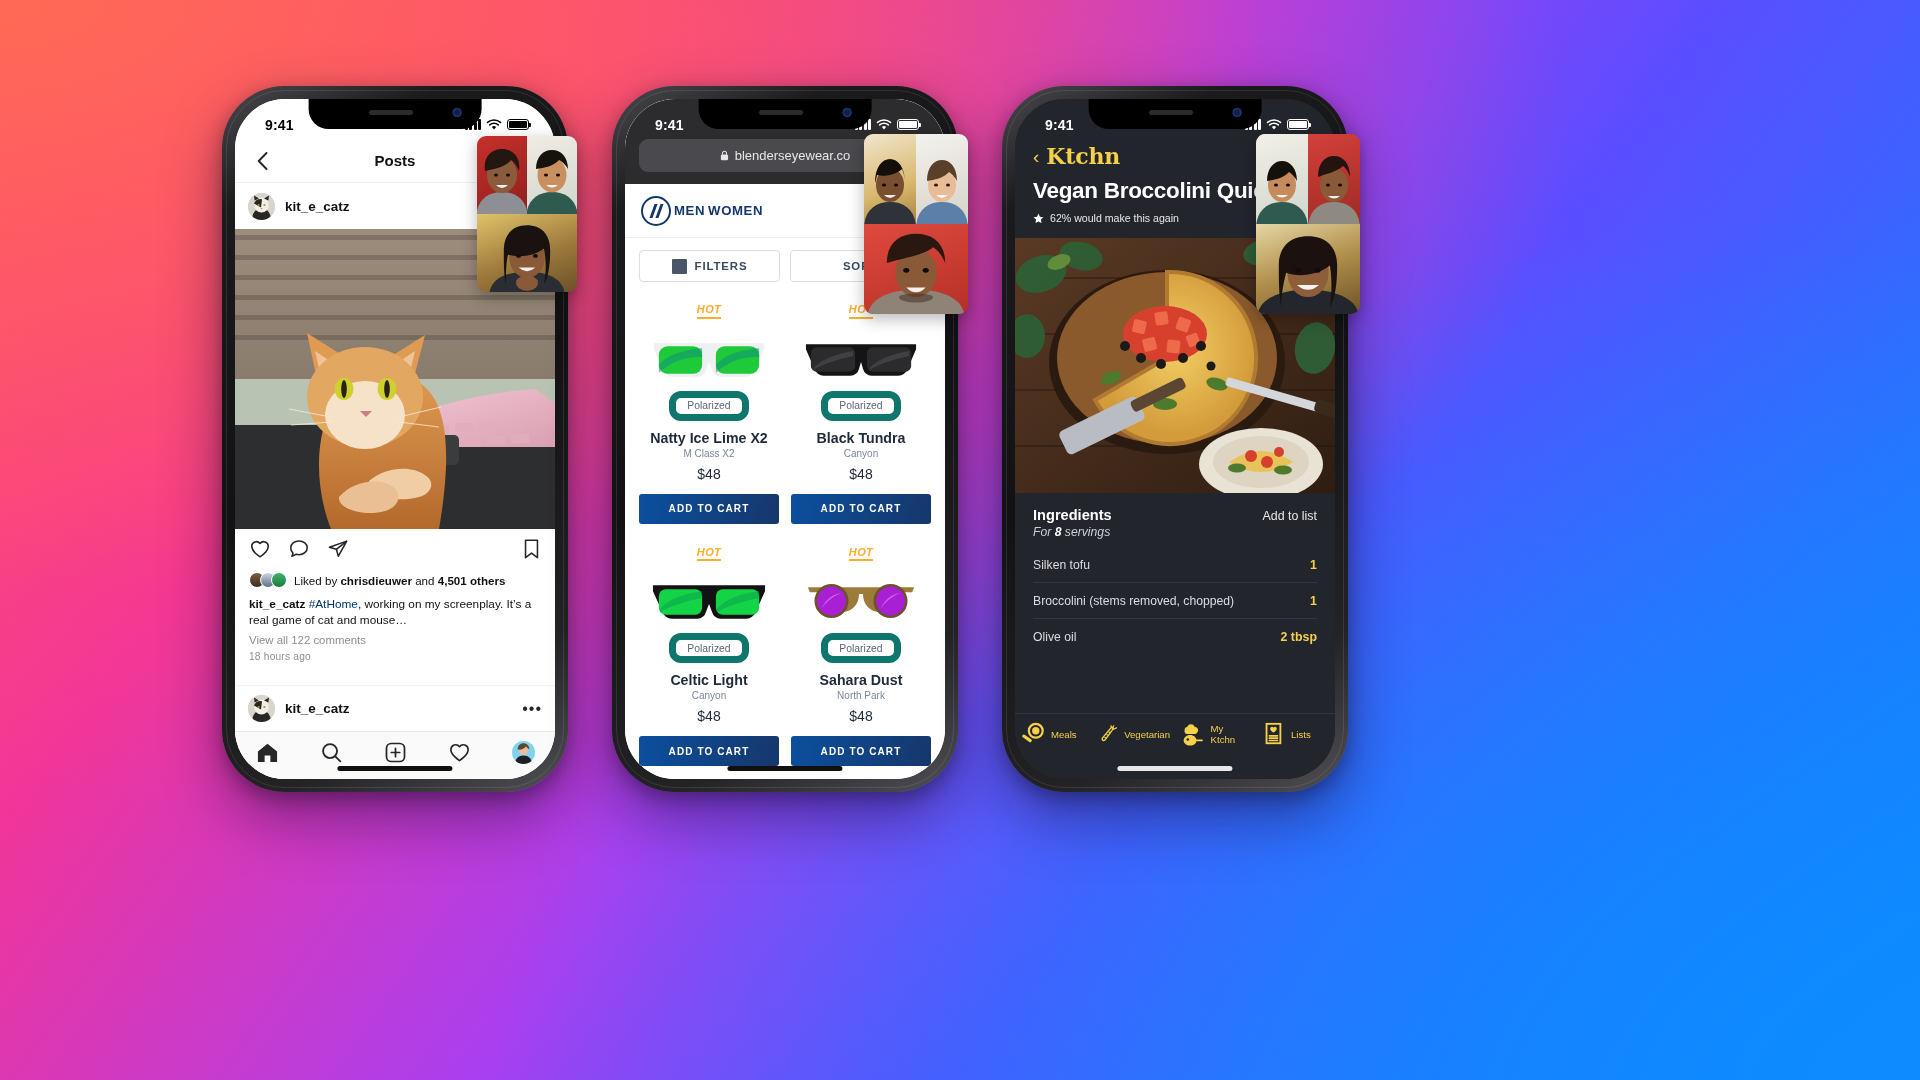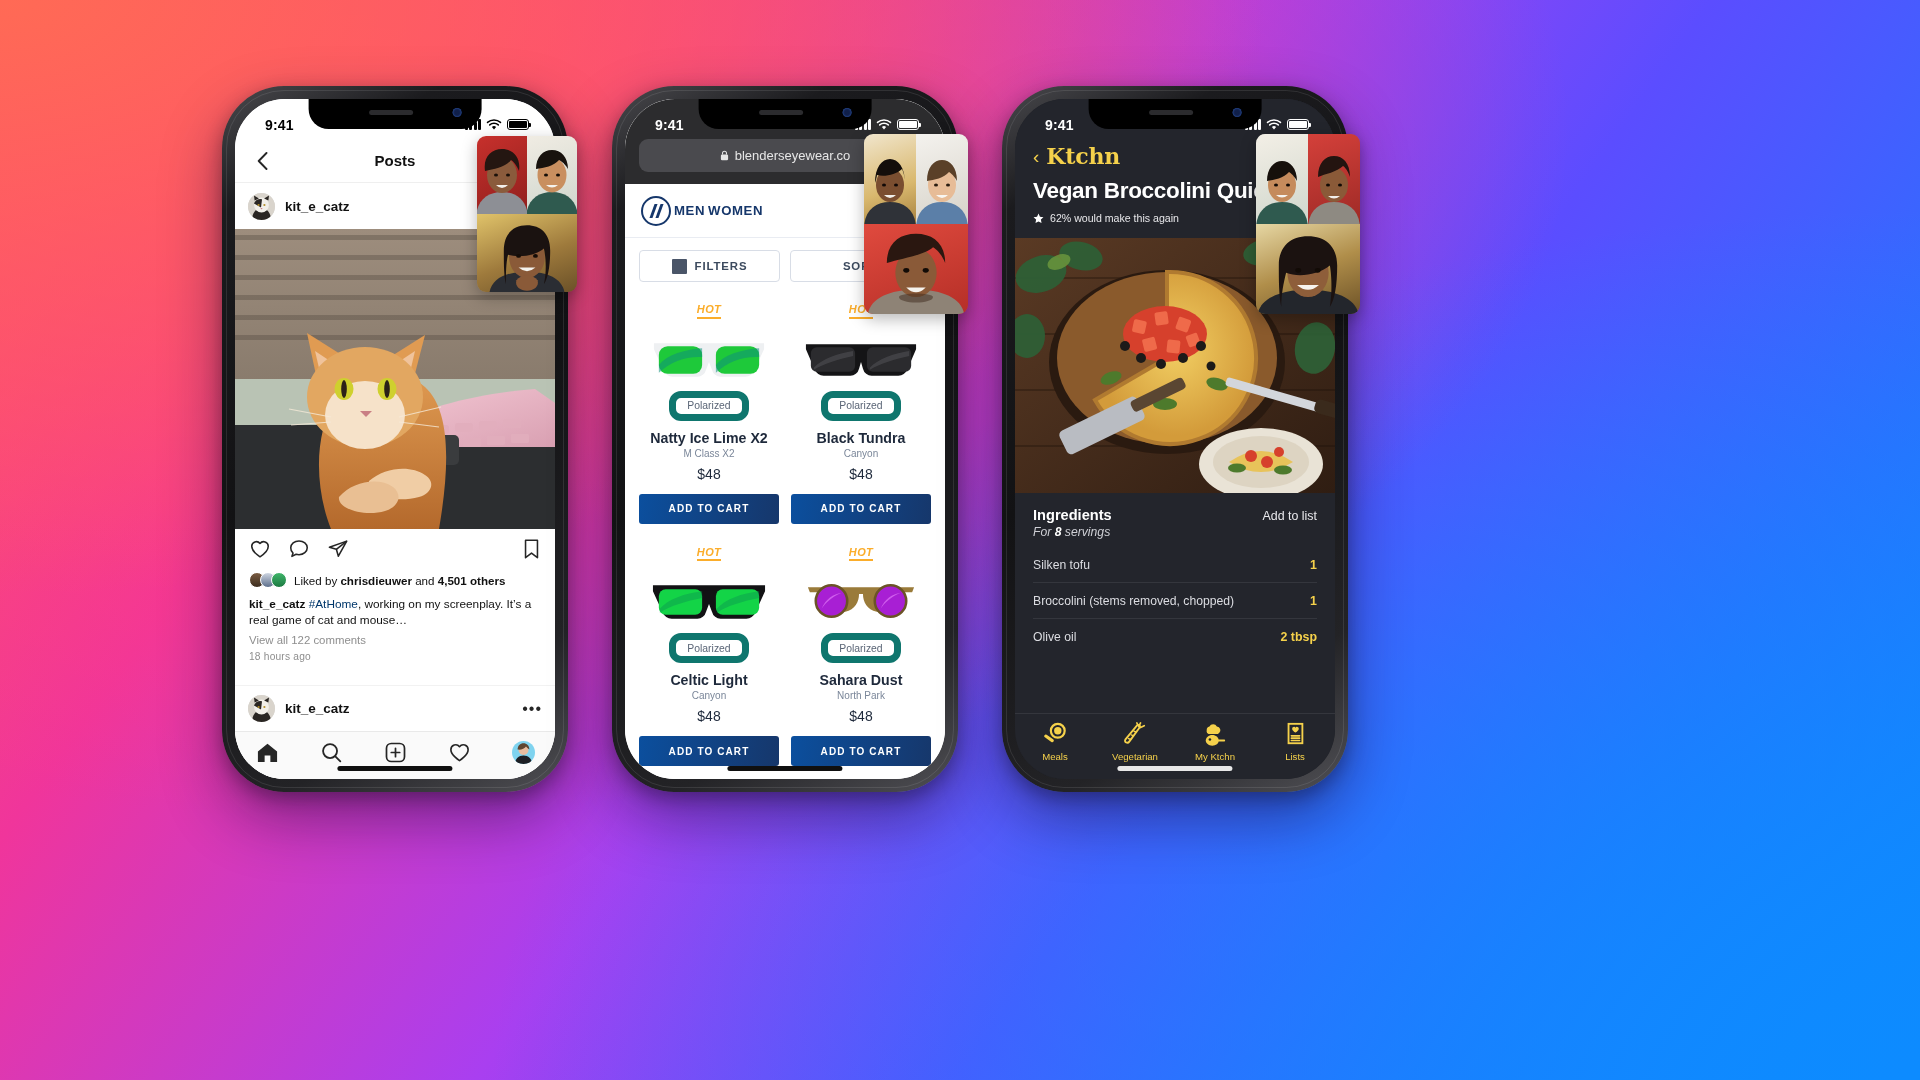--- a/index.html
+++ b/index.html
@@ -159,21 +159,21 @@
   .k-ing-h { color: #fff; font-size: 14.6px; font-weight: 700; }
   .k-addlist { margin-left: auto; color: #e8e8ec; font-size: 12.4px; }
   .k-serv { color: #cfd0d6; font-size: 12.2px; margin-top: 2px; font-style: italic; }
   .k-serv b { color: #fff; font-weight: 700; }
   .k-row { display: flex; align-items: center; padding: 11px 0 10px; border-bottom: 1px solid #34363d;
            color: #dcdde2; font-size: 12.2px; }
   .k-row:last-child { border-bottom: 0; }
   .k-amt { margin-left: auto; color: #f5d14b; font-weight: 700; font-size: 12.4px; }
   .k-tabs { flex: 0 0 66px; display: flex; align-items: flex-start; justify-content: space-around;
             padding-top: 8px; border-top: 1px solid #34363d; }
-  .k-tab { display: flex; flex-direction: column; align-items: center; gap: 5px; width: 70px; justify-content: space-between; }
+  .k-tab { display: flex; flex-direction: row; align-items: center; gap: 5px; width: 70px; }
   .k-tab span { color: #f5d14b; font-size: 9.6px; }
 </style>
 </head>
 <body>
 
 <div class="stage">
 
   <div class="phone" id="phone1">
     <div class="screen">
       <div class="notch">

